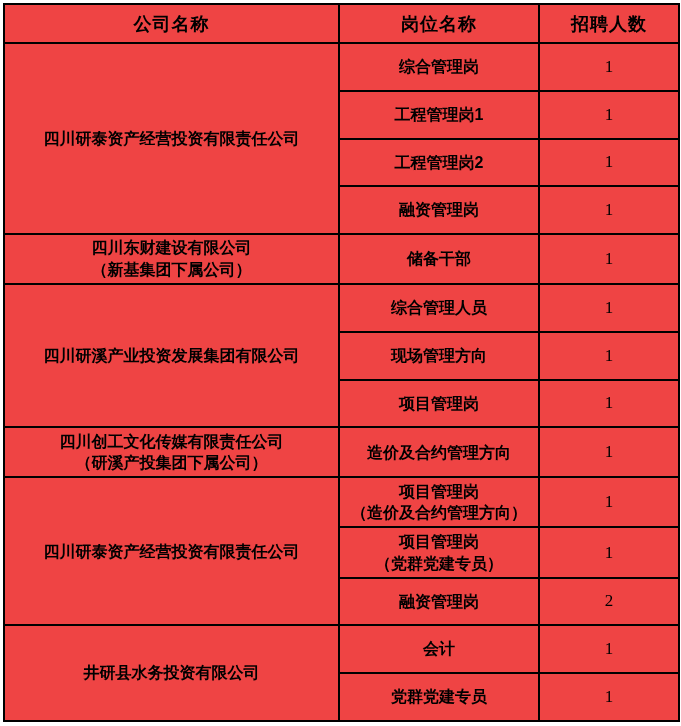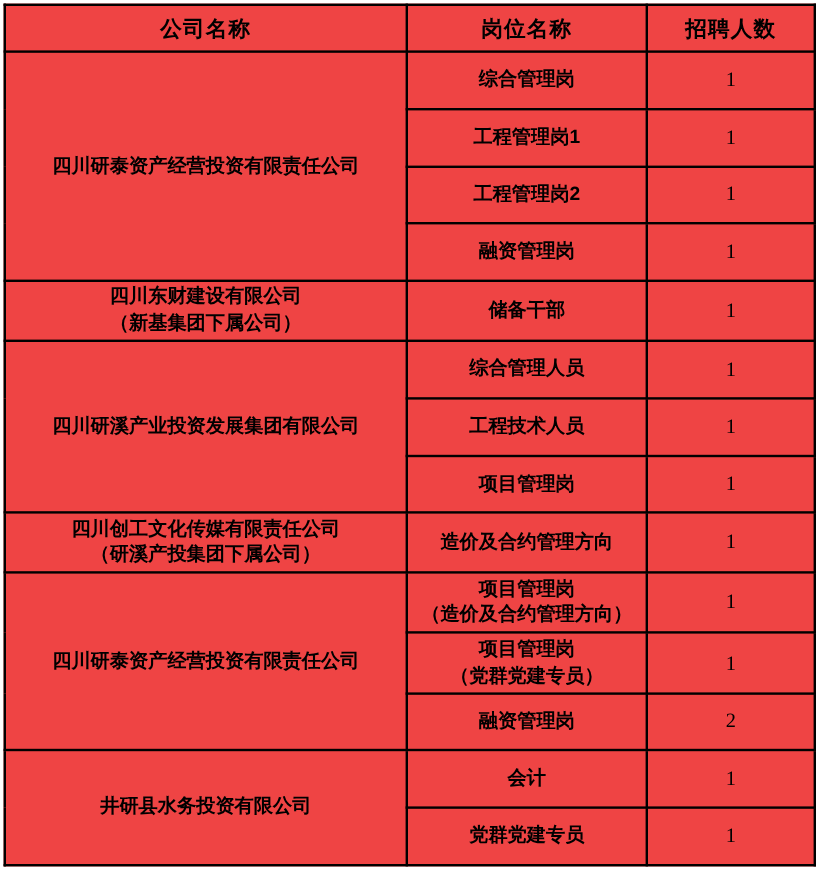--- a/index.html
+++ b/index.html
@@ -111,21 +111,21 @@
           <td rowspan="3" class="company-cell">
             <div>四川研溪产业投资发展集团有限公司</div>
           </td>
           <td class="position-cell">
             <div>综合管理人员</div>
           </td>
           <td class="count-cell">1</td>
         </tr>
         <tr>
           <td class="position-cell">
-            <div>工程技术人员</div>
+            <div>现场管理方向</div>
           </td>
           <td class="count-cell">1</td>
         </tr>
         <tr>
           <td class="position-cell">
             <div>项目管理岗</div>
           </td>
           <td class="count-cell">1</td>
         </tr>
         <tr>

